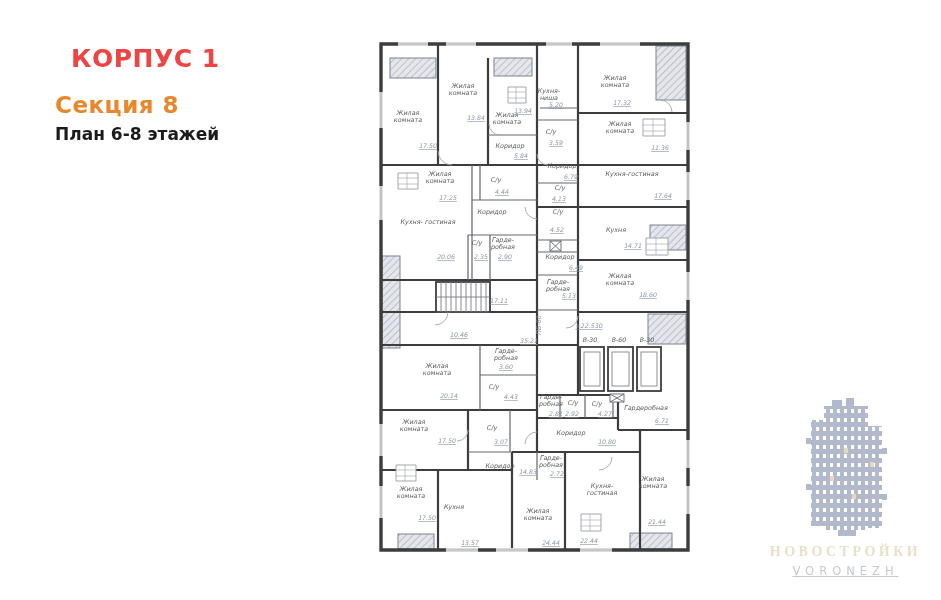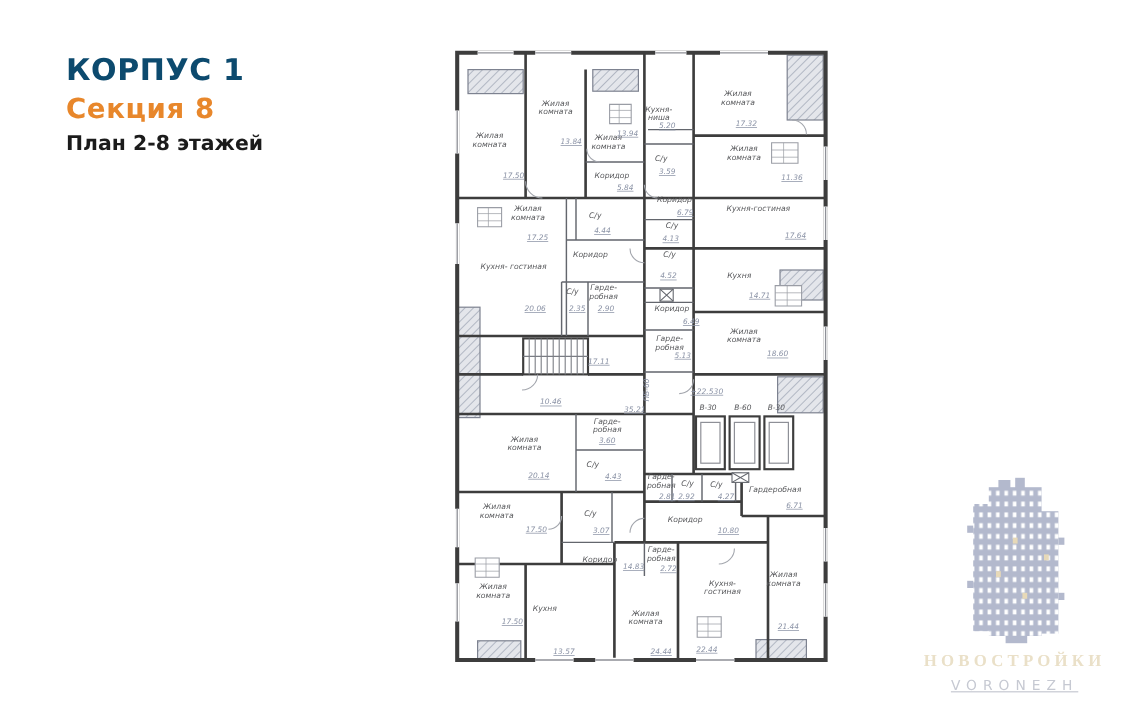--- a/index.html
+++ b/index.html
@@ -1,35 +1,35 @@
 <!DOCTYPE html>
 <html><head>
 <meta charset="utf-8">
 <style>
   html,body{margin:0;padding:0;background:#fff;width:941px;height:600px;overflow:hidden;
     font-family:"DejaVu Sans",sans-serif;}
   .page{position:relative;width:941px;height:600px;background:#fff;}
   .title-block{position:absolute;left:55px;top:44px;}
   .title-line1{font-size:25px;font-weight:bold;letter-spacing:.5px;}
-  .title-line2{font-size:23px;font-weight:bold;margin-top:5px;letter-spacing:.5px;}
+  .title-line2{font-size:23px;font-weight:bold;margin-top:19px;letter-spacing:.5px;}
   .title-line3{font-size:17px;font-weight:bold;color:#1b1b1b;margin-top:6px;}
   #plan{position:absolute;left:368px;top:28px;}
   .watermark{position:absolute;left:758px;top:398px;width:175px;text-align:center;}
   .wm-title{font-size:14px;font-weight:bold;letter-spacing:3.5px;margin-top:6px;font-family:Liberation Serif, serif;}
   .wm-sub{font-size:11.5px;letter-spacing:5px;margin-top:4px;text-decoration:underline;}
 </style>
 </head>
 <body>
 
 <div class="page">
 
   <div class="title-block">
-    <div class="title-line1" style="color: #0c4a6e;">КОРПУС 1</div>
+    <div class="title-line1" style="color: #ef4444; margin-left: 16px;">КОРПУС 1</div>
     <div class="title-line2" style="color: rgb(232, 135, 43);">Секция 8</div>
-    <div class="title-line3">План 2-8 этажей</div>
+    <div class="title-line3">План 6-8 этажей</div>
   </div>
 
   <svg id="plan" width="330" height="534" viewBox="368 28 330 534">
     <defs>
       <pattern id="hatch" width="5" height="5" patternUnits="userSpaceOnUse" patternTransform="rotate(45)">
         <rect width="5" height="5" fill="#e4e6eb"></rect>
         <line x1="0" y1="0" x2="0" y2="5" stroke="#a8aebc" stroke-width="1.4"></line>
       </pattern>
     </defs>
 

